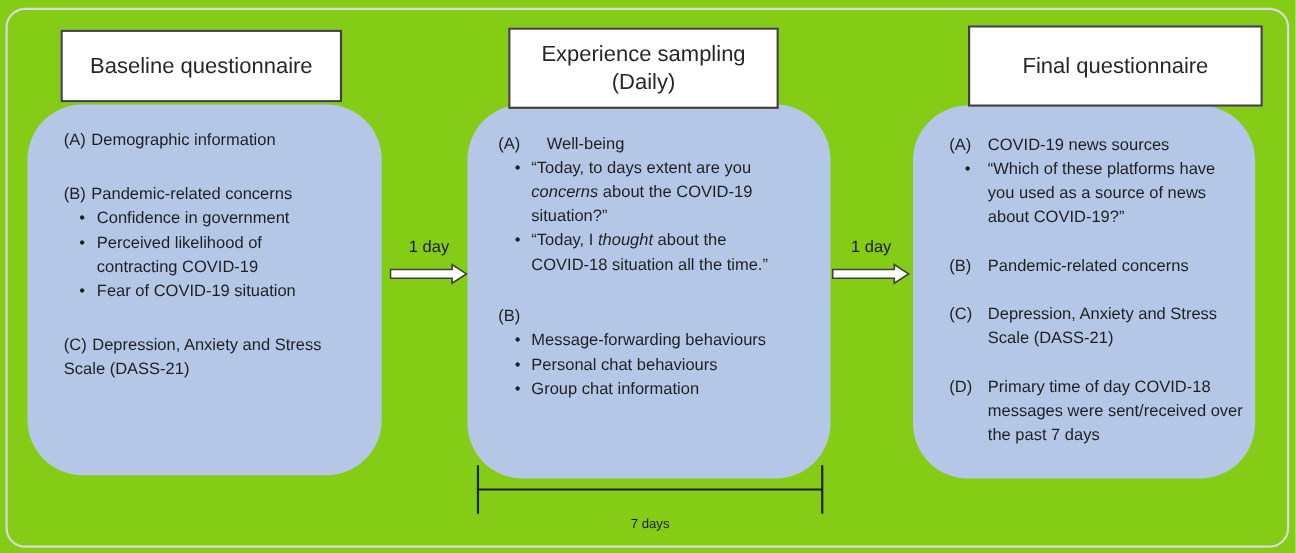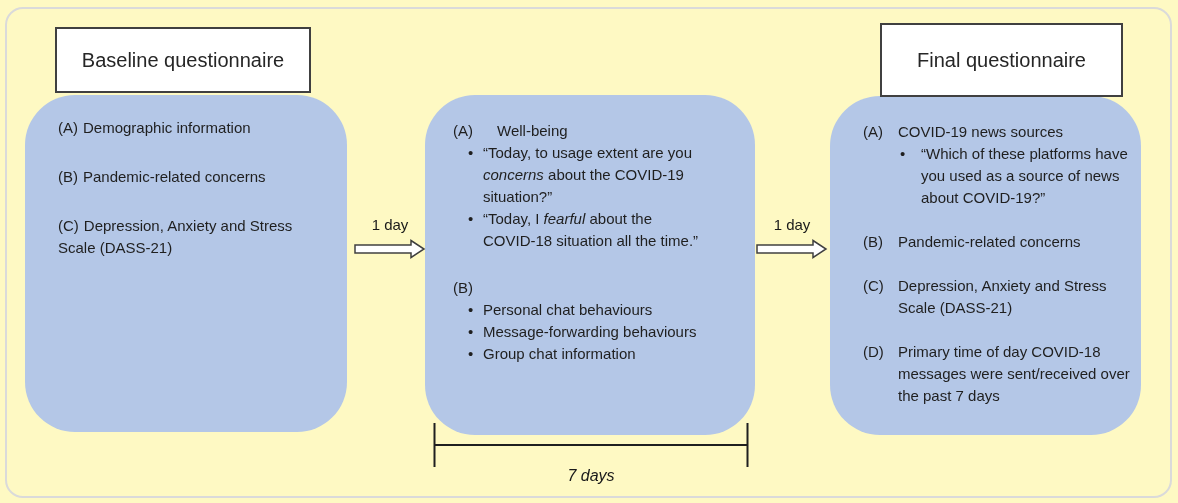--- a/index.html
+++ b/index.html
@@ -4,35 +4,35 @@
 <style>
   :root{
     --panel-fill:#b4c7e7;
     --box-border:#404040;
     --text:#1f1f1f;
     --frame-border:#dadada;
   }
   *{margin:0;padding:0;box-sizing:border-box;}
   html,body{width:1178px;height:503px;background:#fff;overflow:hidden;
     font-family:"Liberation Sans","DejaVu Sans",sans-serif;color:var(--text);}
-  .stage{position:relative;width:1178px;height:503px;background:#fef9c3;}
+  .stage{position:relative;width:1178px;height:503px;background:#84cc16;}
   .frame{position:absolute;left:5px;top:7px;width:1167px;height:491px;
     border:2px solid var(--frame-border);border-radius:18px;}
   
   .bluebox{position:absolute;background:var(--panel-fill);border-radius:50px;}
   .bluebox.left{left:25px;top:95px;width:322px;height:337px;}
   .bluebox.mid{left:425px;top:95px;width:330px;height:340px;}
   .bluebox.right{left:830px;top:96px;width:311px;height:339px;}
   
   .titlebox{position:absolute;background:#fff;border:2px solid var(--box-border);
     display:flex;flex-direction:column;align-items:center;justify-content:center;
     font-size:20px;line-height:26px;color:#262626;text-align:center;z-index:3;}
   .titlebox.left{left:55px;top:27px;width:256px;height:66px;}
   .titlebox.mid{left:462px;top:25px;width:246px;height:74px;}
-  .titlebox.right{left:880px;top:23px;width:243px;height:74px;}
+  .titlebox.right{left:880px;top:23px;width:268px;height:74px;}
   
   .panel-body{position:absolute;z-index:2;font-size:15px;line-height:22px;}
   .panel-body.left{left:25px;top:95px;width:322px;padding:22px 0 0 33px;}
   .panel-body.mid{left:425px;top:95px;width:330px;padding:25px 0 0 28px;}
   .panel-body.right{left:830px;top:96px;width:311px;padding:25px 0 0 33px;}
   .sec{margin-top:0;}
   .panel-body.left  .sec + .sec{margin-top:27px;}
   .panel-body.mid   .sec + .sec{margin-top:25px;}
   .panel-body.right .sec + .sec{margin-top:22px;}
   .hd{font-weight:normal;}
@@ -49,90 +49,105 @@
   .bullets{list-style:none;}
   .bullets li{display:flex;align-items:flex-start;}
   .bullets li::before{content:"\2022";flex:0 0 auto;}
   .panel-body.left  .bullets li{margin-left:14px;}
   .panel-body.left  .bullets li::before{width:16px;}
   .panel-body.left  .bullets .btxt{max-width:222px;}
   .panel-body.mid   .bullets li{margin-left:15px;}
   .panel-body.mid   .bullets li::before{width:15px;}
   .panel-body.mid   .bullets.quotes .btxt{max-width:222px;}
   .panel-body.mid   .bullets.plain  .btxt{max-width:245px;}
-  .panel-body.right .bullets li{margin-left:14px;justify-content:flex-end;}
+  .panel-body.right .bullets li{margin-left:14px;}
   .panel-body.right .bullets li::before{width:21px;}
   .panel-body.right .bullets .btxt{max-width:220px;}
   .it{font-style:italic;}
   
   .arrow-group{position:absolute;top:214px;width:78px;text-align:center;z-index:2;}
   .arrow-group.a1{left:351px;}
   .arrow-group.a2{left:753px;}
   .arrow-label{font-size:15px;line-height:21px;color:#1a1a1a;}
   .arrow-group svg{display:block;margin:4px auto 0 auto;}
   
   .bracket{position:absolute;left:433px;top:422px;width:316px;text-align:center;}
   .bracket svg{display:block;}
-  .bracket .dur{font-size:16px;line-height:22px;margin-top:-3px;color:#1a1a1a;font-style:italic;}
+  .bracket .dur{font-size:12px;line-height:22px;margin-top:-3px;color:#1a1a1a;}
 </style>
 </head>
 <body>
 
 <div class="stage">
   <div class="frame"></div>
 
   <div class="bluebox left"></div>
   <div class="titlebox left">
     <span>Baseline questionnaire</span>
   </div>
   <div class="panel-body left">
     <div class="sec">
       <div class="hd"><span class="lbl">(A)</span><span class="txt">Demographic information</span></div>
     </div>
     <div class="sec">
       <div class="hd"><span class="lbl">(B)</span><span class="txt">Pandemic-related concerns</span></div>
+      <ul class="bullets">
+        <li>
+            <span class="btxt">Confidence in government</span>
+          </li>
+        <li>
+            <span class="btxt">Perceived likelihood of contracting COVID-19</span>
+          </li>
+        <li>
+            <span class="btxt">Fear of COVID-19 situation</span>
+          </li>
+      </ul>
     </div>
     <div class="sec">
       <div class="hd"><span class="lbl">(C)</span><span class="txt">Depression, Anxiety and Stress Scale (DASS-21)</span></div>
     </div>
   </div>
 
   <div class="arrow-group a1">
     <div class="arrow-label">1 day</div>
     <svg width="72" height="20" viewBox="0 0 72 20">
       <polygon points="1,6 57,6 57,1.5 70,10 57,18.5 57,14 1,14" fill="#ffffff" stroke="#404040" stroke-width="1.5"></polygon>
     </svg>
   </div>
 
   <div class="bluebox mid"></div>
+  <div class="titlebox mid">
+    <span>Experience sampling</span>
+    <span>(Daily)</span>
+  </div>
   <div class="panel-body mid">
     <div class="sec sec-a">
       <div class="hd row">
           <span class="lbl">(A)</span>
           <span class="txt">Well-being</span>
         </div>
       <ul class="bullets quotes">
         <li>
-            <span class="btxt"><span>“Today, to usage extent are you </span><span class="it">concerns</span><span> about the COVID-19 situation?”</span></span>
-          </li>
-        <li>
-            <span class="btxt"><span>“Today, I </span><span class="it">fearful</span><span> about the COVID-18 situation all the time.”</span></span>
+            <span class="btxt"><span>“Today, to days extent are you </span><span class="it">concerns</span><span> about the COVID-19 situation?”</span></span>
+          </li>
+        <li>
+            <span class="btxt"><span>“Today, I </span><span class="it">thought</span><span> about the COVID-18 situation all the time.”</span></span>
           </li>
       </ul>
     </div>
     <div class="sec sec-b">
       <div class="hd row">
           <span class="lbl">(B)</span>
         </div>
       <ul class="bullets plain">
         <li>
+            <span class="btxt">Message-forwarding behaviours</span>
+          </li>
+        <li>
             <span class="btxt">Personal chat behaviours</span>
-          </li>
-        <li>
-            <span class="btxt">Message-forwarding behaviours</span>
           </li>
         <li>
             <span class="btxt">Group chat information</span>
           </li>
       </ul>
     </div>
   </div>
 
   <div class="arrow-group a2">
     <div class="arrow-label">1 day</div>

